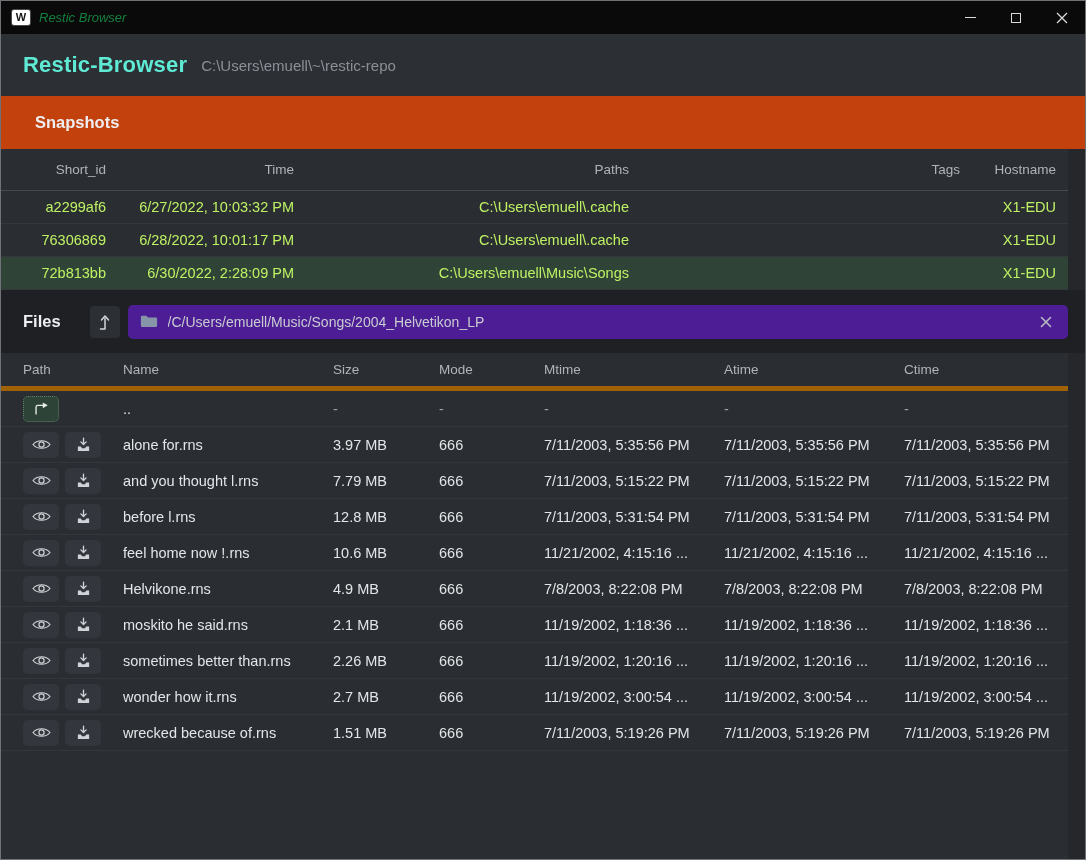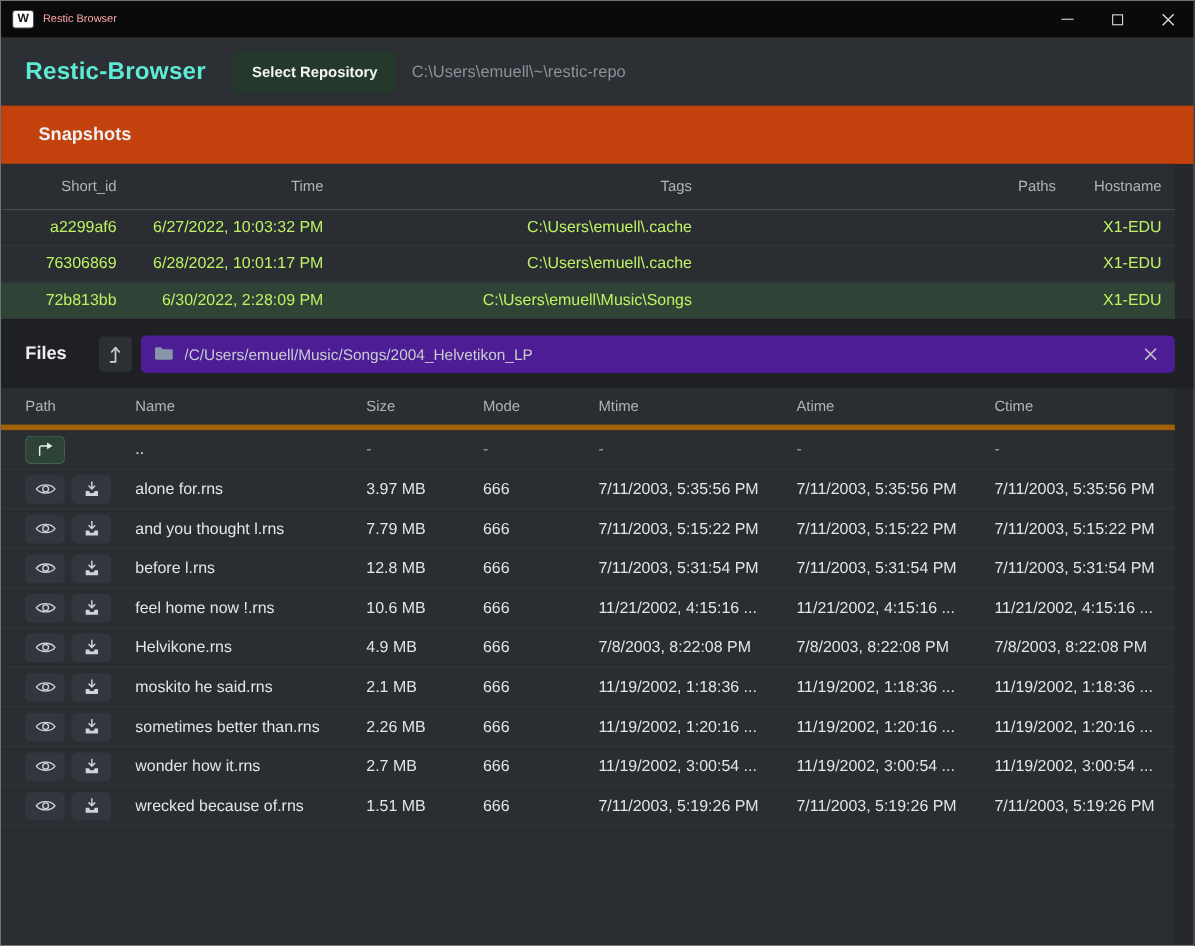--- a/index.html
+++ b/index.html
@@ -8,21 +8,21 @@
   .window { width:1086px; height:860px; border:1px solid #6f7377; background:#25272b;
             display:flex; flex-direction:column; }
 
   
   .titlebar { flex:0 0 33px; background:#0a0a0b; display:flex; align-items:center;
               justify-content:space-between; }
   .titlebar-left { display:flex; align-items:center; gap:9px; padding-left:11px; }
   .app-logo { width:18px; height:15px; background:#ffffff; color:#141414; font-weight:bold;
               font-size:11px; line-height:15px; text-align:center; border-radius:2px;
               box-shadow:0 0 0 1px #4a4a4a; }
-  .titlebar-title { color:#fca5a5; font-size:10px; }
+  .titlebar-title { color:#15803d; font-size:13px;font-style:italic; }
   .tb-controls { display:flex; height:33px; }
   .tb-btn { width:46px; height:33px; background:transparent; border:none; cursor:pointer;
             display:flex; align-items:center; justify-content:center; }
   .glyph-min { width:11px; height:1px; background:#d9d9d9; display:block; }
   .glyph-max { width:10px; height:10px; border:1px solid #d9d9d9; display:block; }
 
   
   .toolbar { flex:0 0 62px; background:#2c2f34; display:flex; align-items:center;
              padding:0 22px; }
   .app-title { color:#5eead4; font-size:22px; font-weight:bold; letter-spacing:.2px; }
@@ -96,34 +96,33 @@
       <button class="tb-btn">
         <svg width="12" height="12" viewBox="0 0 12 12">
           <path d="M1 1 L11 11 M11 1 L1 11" stroke="#d9d9d9" stroke-width="1.3" fill="none"></path>
         </svg>
       </button>
     </div>
   </div>
 
   <div class="toolbar">
     <span class="app-title">Restic-Browser</span>
-    <button class="select-repo-btn">Select Repository</button>
     <span class="repo-path">C:\Users\emuell\~\restic-repo</span>
   </div>
 
   <div class="section-bar">
     <span class="section-title">Snapshots</span>
   </div>
 
   <div class="snap-table">
     <div class="snap-grid snap-header">
       <span class="cell">Short_id</span>
       <span class="cell">Time</span>
+      <span class="cell">Paths</span>
       <span class="cell">Tags</span>
-      <span class="cell">Paths</span>
       <span class="cell">Hostname</span>
     </div>
 
     <div class="snap-grid snap-row">
       <span class="cell">a2299af6</span>
       <span class="cell">6/27/2022, 10:03:32 PM</span>
       <span class="cell">C:\Users\emuell\.cache</span>
       <span class="cell"></span>
       <span class="cell">X1-EDU</span>
     </div>

